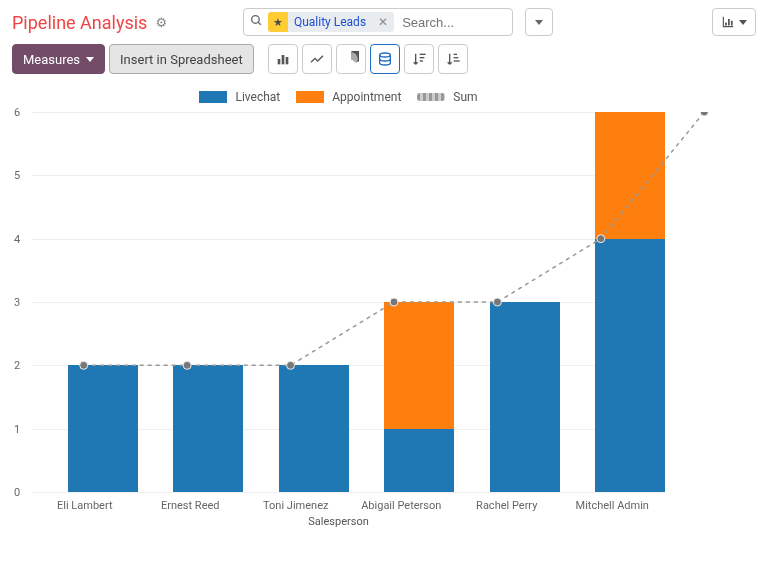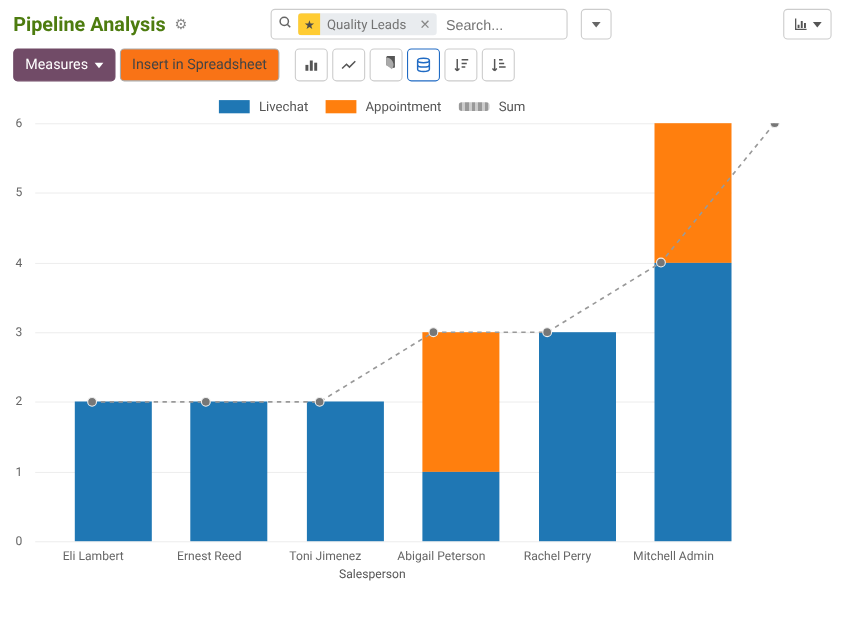--- a/index.html
+++ b/index.html
@@ -1,34 +1,34 @@
 <!DOCTYPE html>
 <html><head>
 <meta charset="utf-8">
 <style>
 * { box-sizing: border-box; margin: 0; padding: 0; }
 body { font-family: -apple-system, BlinkMacSystemFont, "Segoe UI", Roboto, sans-serif; font-size: 13px; color: #4c4c4c; background: #fff; width: 768px; height: 564px; overflow: hidden; position: relative; }
 
 .header { display: flex; align-items: center; padding: 8px 12px; gap: 8px; }
-.title { font-size: 18px; color: #4d7c0f; font-weight: 700; }
+.title { font-size: 18px; color: #ef4444; font-weight: 400; }
 .gear { color: #888; font-size: 13px; }
 
 .search-group { display: flex; align-items: center; border: 1px solid #ccc; border-radius: 4px; padding: 2px 4px; height: 28px; }
 .search-icon { width: 16px; text-align: center; color: #666; font-size: 13px; }
 .search-tag { display: inline-flex; align-items: center; background: #e9ecef; border-radius: 3px; padding: 0; margin: 0 4px; font-size: 12px; height: 20px; overflow: hidden; }
 .search-tag .star { background: #fc3; padding: 0 5px; height: 100%; display: flex; align-items: center; font-size: 11px; }
-.search-tag .tagtext { padding: 0 6px; color: #737373; }
+.search-tag .tagtext { padding: 0 6px; color: #1d4ed8; }
 .search-tag .tagx { padding: 0 6px; color: #888; cursor: pointer; }
 .search-input { border: none; outline: none; font-size: 13px; width: 110px; padding: 0 4px; color: #666; }
 .search-caret { border: 1px solid #ccc; border-radius: 4px; height: 28px; width: 28px; display: flex; align-items: center; justify-content: center; color: #666; margin-left: 4px; cursor: pointer; }
 
 .viewbtn { border: 1px solid #ccc; border-radius: 4px; height: 28px; padding: 0 8px; display: flex; align-items: center; gap: 4px; color: #555; cursor: pointer; background: #fff; }
 
 .toolbar { display: flex; padding: 0 12px 8px; gap: 4px; }
-.btn { border: 1px solid #aaa; border-radius: 4px; height: 30px; padding: 0 10px; display: inline-flex; align-items: center; gap: 6px; cursor: pointer; background: #f97316; font-size: 13px; color: #444; }
+.btn { border: 1px solid #aaa; border-radius: 4px; height: 30px; padding: 0 10px; display: inline-flex; align-items: center; gap: 6px; cursor: pointer; background: #e5e5e5; font-size: 13px; color: #444; }
 .btn-primary { background: #714B67; color: #fff; border-color: #714B67; }
 .iconbtn { width: 30px; height: 30px; border: 1px solid #ccc; border-radius: 4px; display: inline-flex; align-items: center; justify-content: center; cursor: pointer; background: #fff; }
 .iconbtn.active { border-color: #206bc4; }
 .iconbtn svg, .iconbtn span { width: 16px; height: 16px; }
 
 .chart-area { position: relative; width: 677px; height: 470px; }
 .legend { display: flex; justify-content: center; gap: 8px; padding: 8px 0 6px; font-size: 12px; color: #555; align-items: center; }
 .legend .sw { width: 28px; height: 12px; display: inline-block; vertical-align: middle; }
 .grid { position: absolute; left: 32px; right: 12px; top: 30px; bottom: 60px; border-top: none; }
 .gridline { position: absolute; left: 0; right: 0; border-top: 1px solid #eee; }

